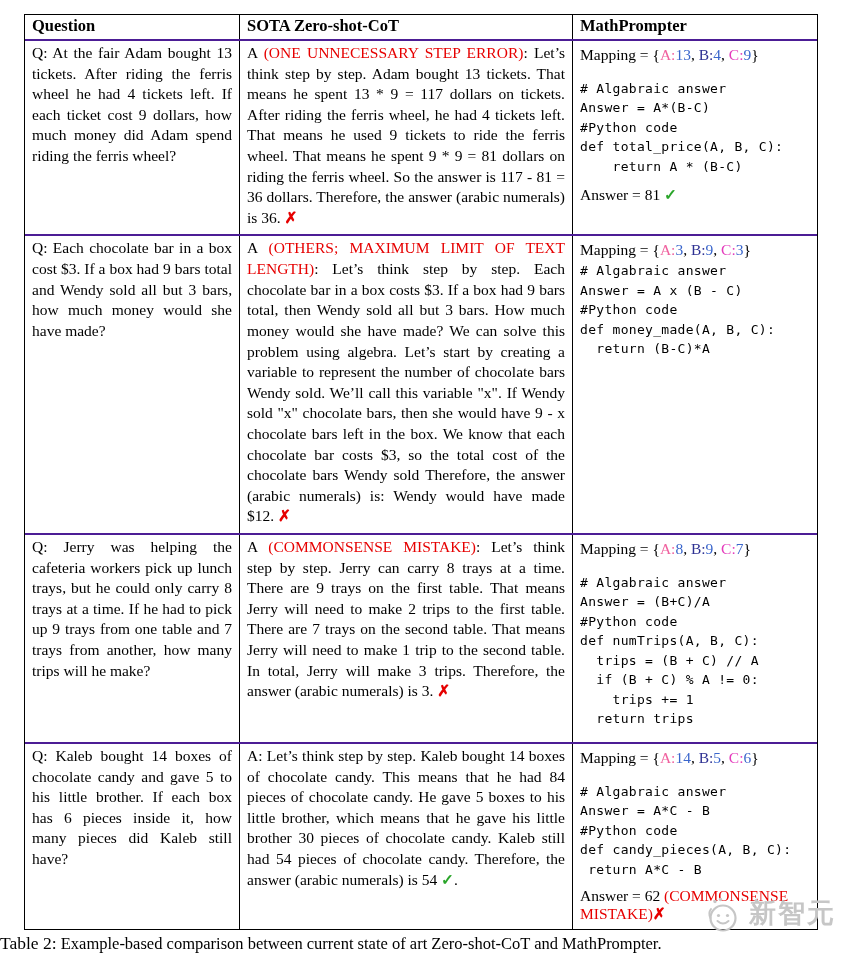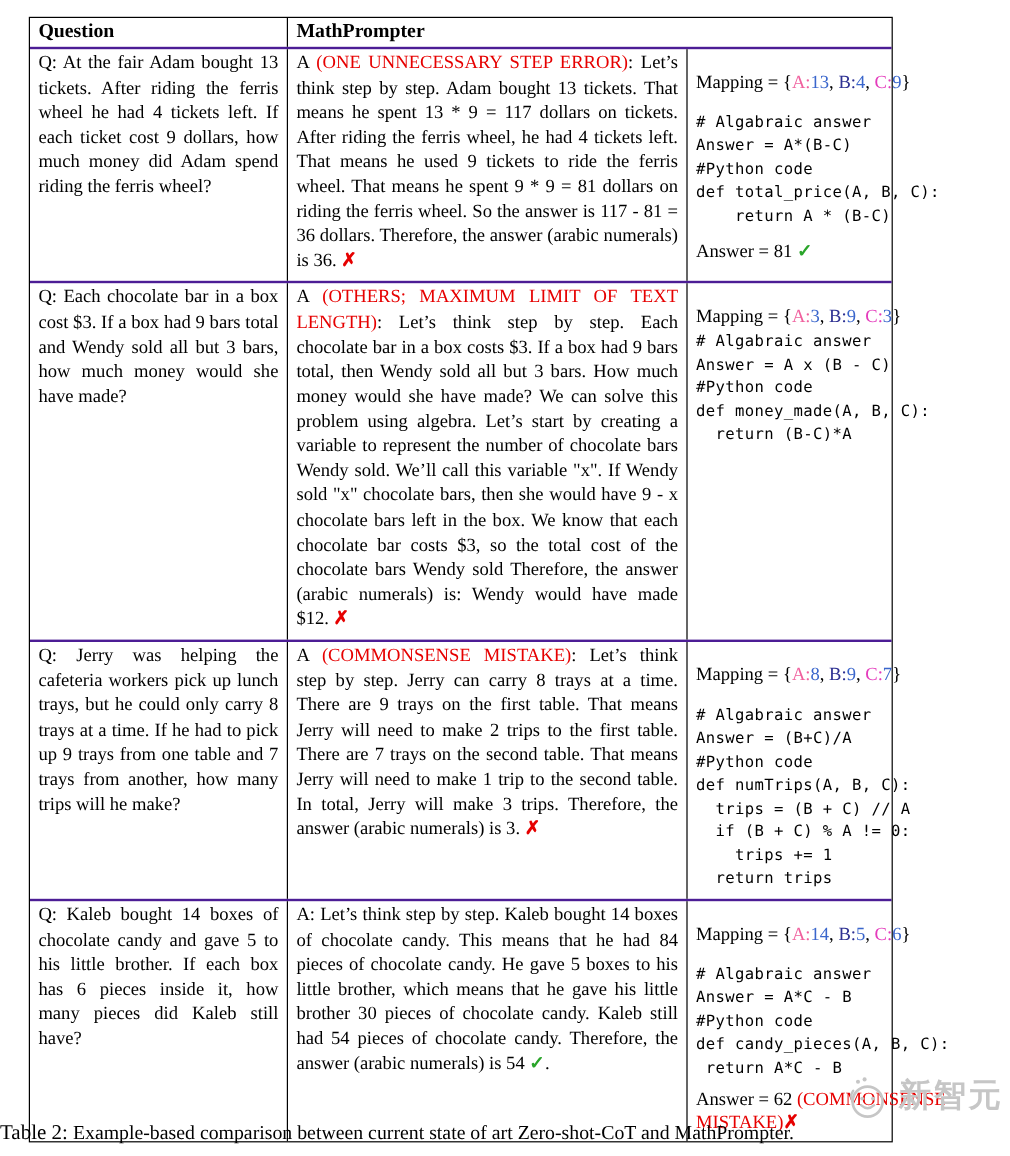--- a/index.html
+++ b/index.html
@@ -8,35 +8,35 @@
     --map-a:#f0609e;
     --map-b:#2e3192;
     --map-c:#e43bbc;
     --map-num:#3a66cc;
     --watermark-gray:#c6c6c6;
   }
   *{box-sizing:border-box;margin:0;padding:0}
   html,body{background:#fff}
   .page{position:relative;width:842px;height:963px;background:#fff;
         font-family:"Liberation Serif", serif;color:#000;overflow:hidden}
-  .table-wrap{position:absolute;left:24px;top:14px;width:720px;border:1.6px solid #000}
+  .table-wrap{position:absolute;left:24px;top:14px;width:794px;border:1.6px solid #000}
   .row{display:grid;grid-template-columns:214px 333px 247px}
   .body-row{border-top:2px solid #4c1d95}
   .cell{padding:2px 7px 6px;overflow:hidden}
   .c2,.c3{border-left:1px solid #000}
   .th{font-weight:bold;font-size:16.5px;padding:1px 7px 3px}
   .r1{min-height:193px}
   .r2{min-height:292px}
   .r3{min-height:209px}
   .r4{min-height:184px}
   .para{font-size:15.5px;line-height:1.33;text-align:justify}
   .err{color:var(--error-red)}
   .mark-x{color:var(--error-red);font-weight:bold}
   .mark-check{color:var(--check-green);font-weight:bold}
-  .mapping{font-size:15.5px;line-height:1.35;margin-top:16px}
+  .mapping{font-size:15.5px;line-height:1.35;margin-top:2px}
   .mapping.gap{margin-bottom:13px}
   .ma{color:var(--map-a)}
   .mb{color:var(--map-b)}
   .mc{color:var(--map-c)}
   .mn{color:var(--map-num)}
   .code{font-family:"DejaVu Sans Mono", monospace;font-size:13px;line-height:1.5;
         white-space:pre;letter-spacing:.3px}
   .answer{font-size:15.5px;margin-top:6px}
   .r1 .answer{margin-top:10px}
   .r2 .answer{margin-top:42px}
@@ -51,20 +51,21 @@
 </style>
 </head>
 <body>
 
 <div class="page">
 
   <div class="table-wrap">
 
     <div class="row">
       <div class="cell c1 th">Question</div>
+      <div class="cell c2 th">SOTA Zero-shot-CoT</div>
       <div class="cell c3 th">MathPrompter</div>
     </div>
 
     <div class="row body-row r1">
       <div class="cell c1">
         <p class="para">Q: At the fair Adam bought 13 tickets. After riding the ferris wheel he had 4 tickets left. If each ticket cost 9 dollars, how much money did Adam spend riding the ferris wheel?</p>
       </div>
       <div class="cell c2">
         <p class="para"><span>A </span><span class="err">(ONE UNNECESSARY STEP ERROR)</span><span>: </span><span>Let’s think step by step. Adam bought 13 tickets. That means he spent 13 * 9 = 117 dollars on tickets. After riding the ferris wheel, he had 4 tickets left. That means he used 9 tickets to ride the ferris wheel. That means he spent 9 * 9 = 81 dollars on riding the ferris wheel. So the answer is 117 - 81 = 36 dollars. Therefore, the answer (arabic numerals) is 36. </span><span class="mark-x">✗</span></p>
       </div>

